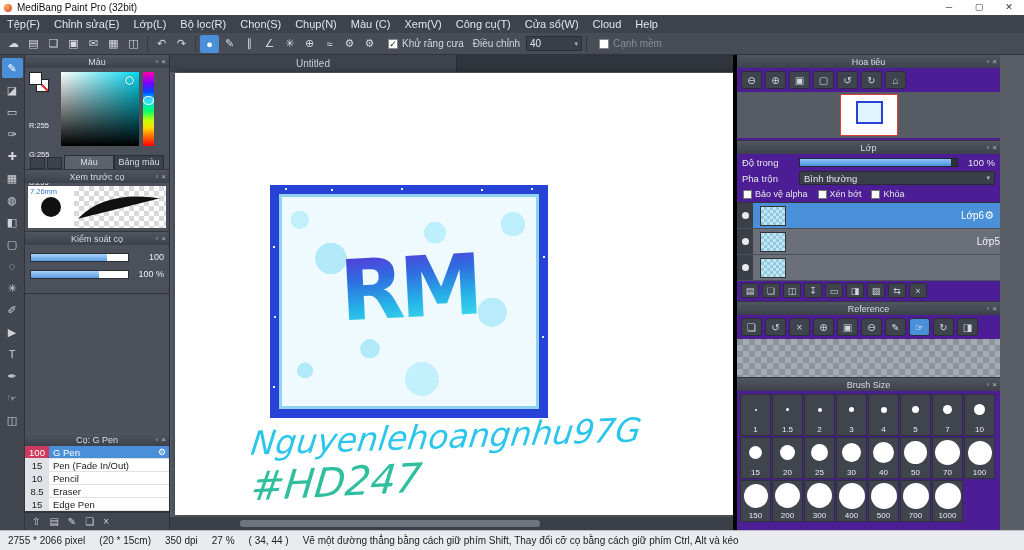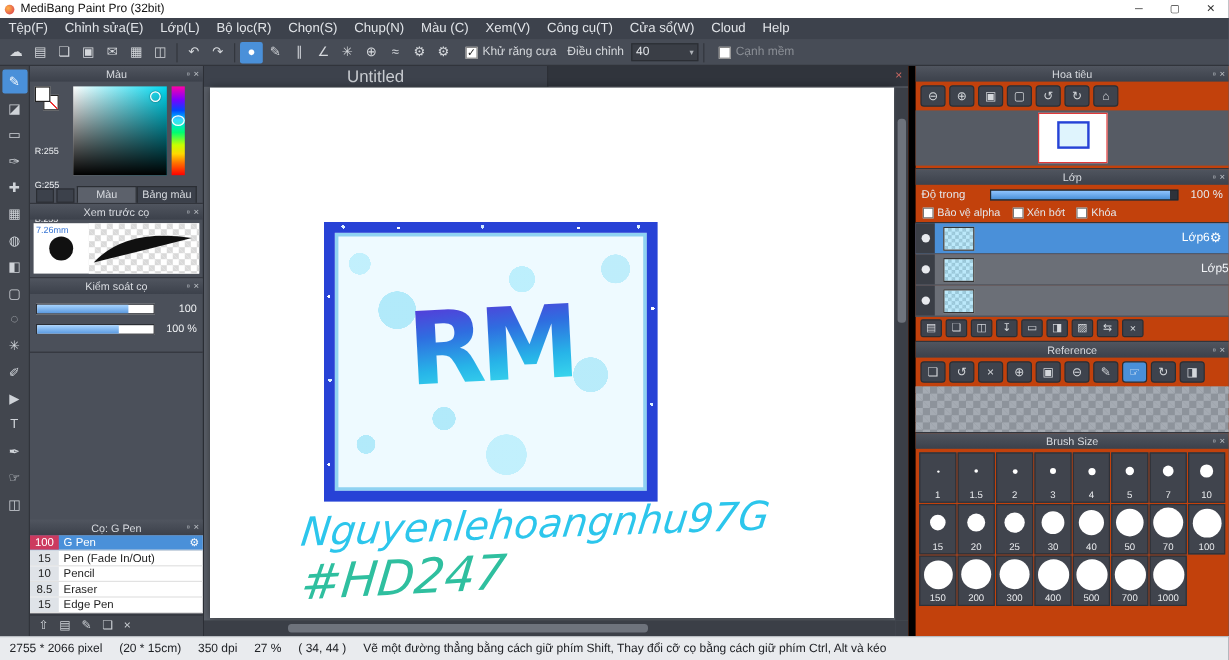--- a/index.html
+++ b/index.html
@@ -77,21 +77,21 @@
 .bsizec{width:24px;text-align:center;background:#dfe3e8;height:100%;line-height:13px;flex:0 0 auto;}
 .brow.sel{background:#4a90d9;color:#fff;}
 .brow.sel .bsizec{background:#cc3a5f;color:#fff;}
 .bname{padding-left:4px;flex:1;white-space:nowrap;overflow:hidden;}
 .bgear{padding-right:3px;font-size:9px;}
 .lbicons{margin-top:auto;height:18px;background:#42464e;display:flex;align-items:center;gap:9px;padding:0 7px;color:#cfd3d8;font-size:10px;border-top:1px solid #31343b;}
 
 
 .canvasarea{position:absolute;left:170px;top:55px;width:587px;height:475px;background:#5a5f68;}
 .tabstrip{height:17px;background:#30343c;display:flex;}
-.tab{width:287px;background:#3d424c;color:#c9ccd1;font-size:14px;text-align:center;line-height:17px;border-right:1px solid #282b31;}
+.tab{width:287px;background:#3d424c;color:#c9ccd1;font-size:10px;text-align:center;line-height:17px;border-right:1px solid #282b31;}
 .tabclose{margin-left:auto;width:16px;color:#cf6a64;text-align:center;line-height:17px;font-size:10px;}
 .canvaswhite{position:absolute;left:5px;top:18px;width:570px;height:442px;background:#fff;box-shadow:0 0 7px rgba(0,0,0,.45);overflow:hidden;}
 .vscroll{position:absolute;right:0;top:18px;width:11px;bottom:13px;background:#3b3f47;}
 .vthumb{position:absolute;left:2px;top:26px;width:7px;height:170px;background:#6e737c;border-radius:3px;}
 .hscroll{position:absolute;left:0;bottom:0;height:13px;right:11px;background:#3b3f47;}
 .hthumb{position:absolute;left:70px;top:3px;height:7px;width:300px;background:#6e737c;border-radius:3px;}
 .scorner{position:absolute;right:0;bottom:0;width:11px;height:13px;background:#3b3f47;}
 
 
 .artframe{position:absolute;left:95px;top:112px;width:278px;height:233px;border:9px solid #2742d6;box-shadow:inset 0 0 0 3px #8fd2f2;background-color:#eefaff;
@@ -116,21 +116,21 @@
  radial-gradient(circle 2.5px at 274px 72px,#fff 60%,transparent 61%),
  radial-gradient(circle 2px at 273px 152px,#dff3ff 60%,transparent 61%),
  radial-gradient(circle 2.5px at 62px 246px,#fff 60%,transparent 61%),
  radial-gradient(circle 2px at 152px 247px,#dff3ff 60%,transparent 61%),
  radial-gradient(circle 2.5px at 232px 246px,#fff 60%,transparent 61%);}
 .artrm{position:absolute;left:50%;top:52px;transform:translateX(-50%) rotate(-3deg);font-family:"DejaVu Sans",sans-serif;font-weight:bold;font-size:84px;line-height:1;letter-spacing:-5px;background:linear-gradient(175deg,#5a35d8 5%,#2f6de0 35%,#27b4e8 65%,#3fe2ee 95%);-webkit-background-clip:text;background-clip:text;color:transparent;}
 .sig1{position:absolute;left:76px;top:344px;font-style:italic;font-size:33px;color:#2cc6ec;transform:rotate(-2deg) skewX(-9deg);white-space:nowrap;font-family:"DejaVu Sans",sans-serif;}
 .sig2{position:absolute;left:76px;top:386px;font-style:italic;font-size:40px;color:#2fbf9f;transform:rotate(-3deg) skewX(-9deg);font-family:"DejaVu Sans",sans-serif;}
 
 
-.rightcol{position:absolute;left:757px;top:55px;width:267px;height:475px;background:#c2410c;display:flex;flex-direction:column;border-left:6px solid #000000;}
+.rightcol{position:absolute;left:733px;top:55px;width:267px;height:475px;background:#4c1d95;display:flex;flex-direction:column;border-left:4px solid #000000;}
 .rbtnrow{display:flex;gap:3px;padding:3px 4px;align-items:center;}
 .rbtn{width:21px;height:18px;background:#3e434d;border:1px solid #2b2e34;border-radius:3px;color:#d4d7db;font-size:10px;display:flex;align-items:center;justify-content:center;flex:0 0 auto;}
 .rbtn.sel{background:#4a90d9;color:#fff;}
 .navthumb{height:46px;display:flex;align-items:center;justify-content:center;background:#565b64;margin-bottom:2px;}
 .thumbimg{width:58px;height:42px;background:#fff;border:1px solid #e03a3a;position:relative;}
 .thumbart{position:absolute;left:15px;top:6px;width:27px;height:23px;border:2px solid #2742d6;background:#dff4fd;}
 
 .lprow{display:flex;align-items:center;padding:3px 5px 0;color:#e4e7eb;font-size:9.5px;gap:5px;}
 .lplabel{width:52px;flex:0 0 auto;}
 .lptrack{flex:1;height:9px;background:#2e323a;border:1px solid #24272d;position:relative;}
@@ -430,20 +430,27 @@
           <span>×</span>
         </span>
     </div>
     <div class="lprow">
       <span class="lplabel">Độ trong</span>
       <span class="lptrack">
           <span class="lpfill"></span>
         </span>
       <span class="lpval">100 %</span>
     </div>
+    <div class="lprow">
+      <span class="lplabel">Pha trộn</span>
+      <span class="lpdrop">
+        <span>Bình thường</span>
+        <span class="arr">▾</span>
+      </span>
+    </div>
     <div class="lpchecks">
       <span class="ckitem">
           <span class="ckbox"></span>
           <span>Bảo vệ alpha</span>
         </span>
       <span class="ckitem">
           <span class="ckbox"></span>
           <span>Xén bớt</span>
         </span>
       <span class="ckitem">

